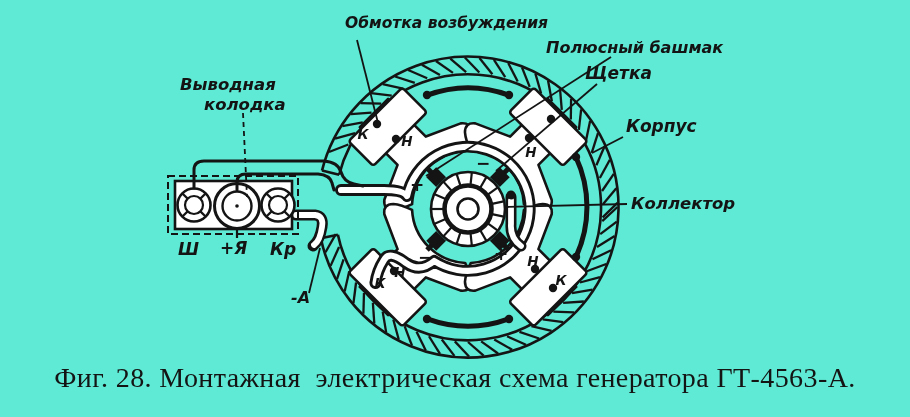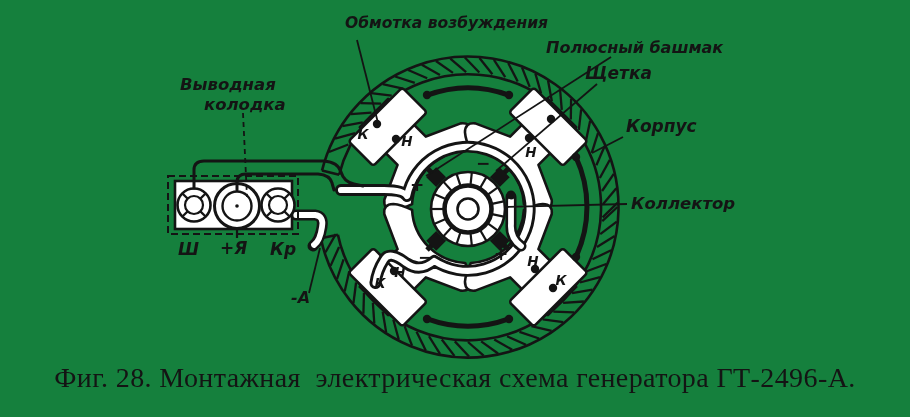--- a/index.html
+++ b/index.html
@@ -1,16 +1,16 @@
 <!DOCTYPE html>
 <html><head>
 <meta charset="utf-8">
 <style>
   html,body{margin:0;padding:0;background:#fff;}
-  .page{position:relative;width:910px;height:417px;background:#15803d;overflow:hidden;
+  .page{position:relative;width:910px;height:417px;background:#5eead4;overflow:hidden;
         font-family:"DejaVu Sans",sans-serif;}
   .caption{position:absolute;left:0;top:362px;width:910px;text-align:center;
            font-family:"Liberation Serif",serif;font-size:28px;color:#141414;
            white-space:pre;letter-spacing:.4px;}
   svg text{fill:#141414;}
   .callout{font-style:italic;font-weight:bold;}
   .mark{font-style:italic;font-weight:bold;}
 </style>
 </head>
 <body>
@@ -235,15 +235,15 @@
     <text class="mark" x="533" y="266" font-size="13.5" text-anchor="middle">Н</text>
     <text class="mark" x="561" y="285" font-size="13.5" text-anchor="middle">К</text>
 
     <text x="417" y="191" font-size="17" font-weight="bold" text-anchor="middle">+</text>
     <text x="483" y="169" font-size="17" font-weight="bold" text-anchor="middle">−</text>
     <text x="425" y="263" font-size="17" font-weight="bold" text-anchor="middle">−</text>
     <text x="501" y="260" font-size="17" font-weight="bold" text-anchor="middle">+</text>
   </g>
 </svg>
 
-<div class="caption">Фиг. 28. Монтажная  электрическая схема генератора ГТ-2496-А.</div>
+<div class="caption">Фиг. 28. Монтажная  электрическая схема генератора ГТ-4563-А.</div>
 
 </div>
 
 </body></html>

